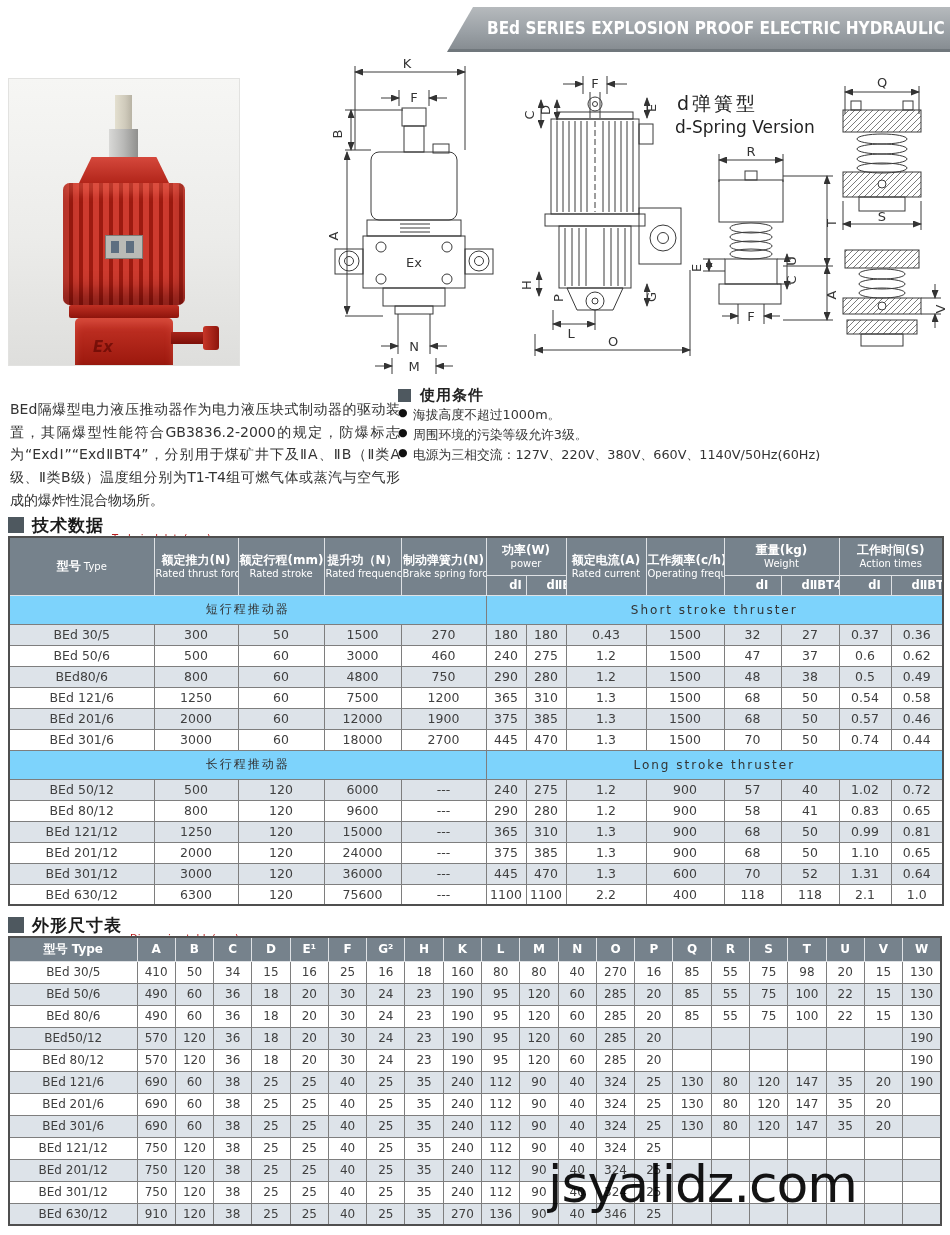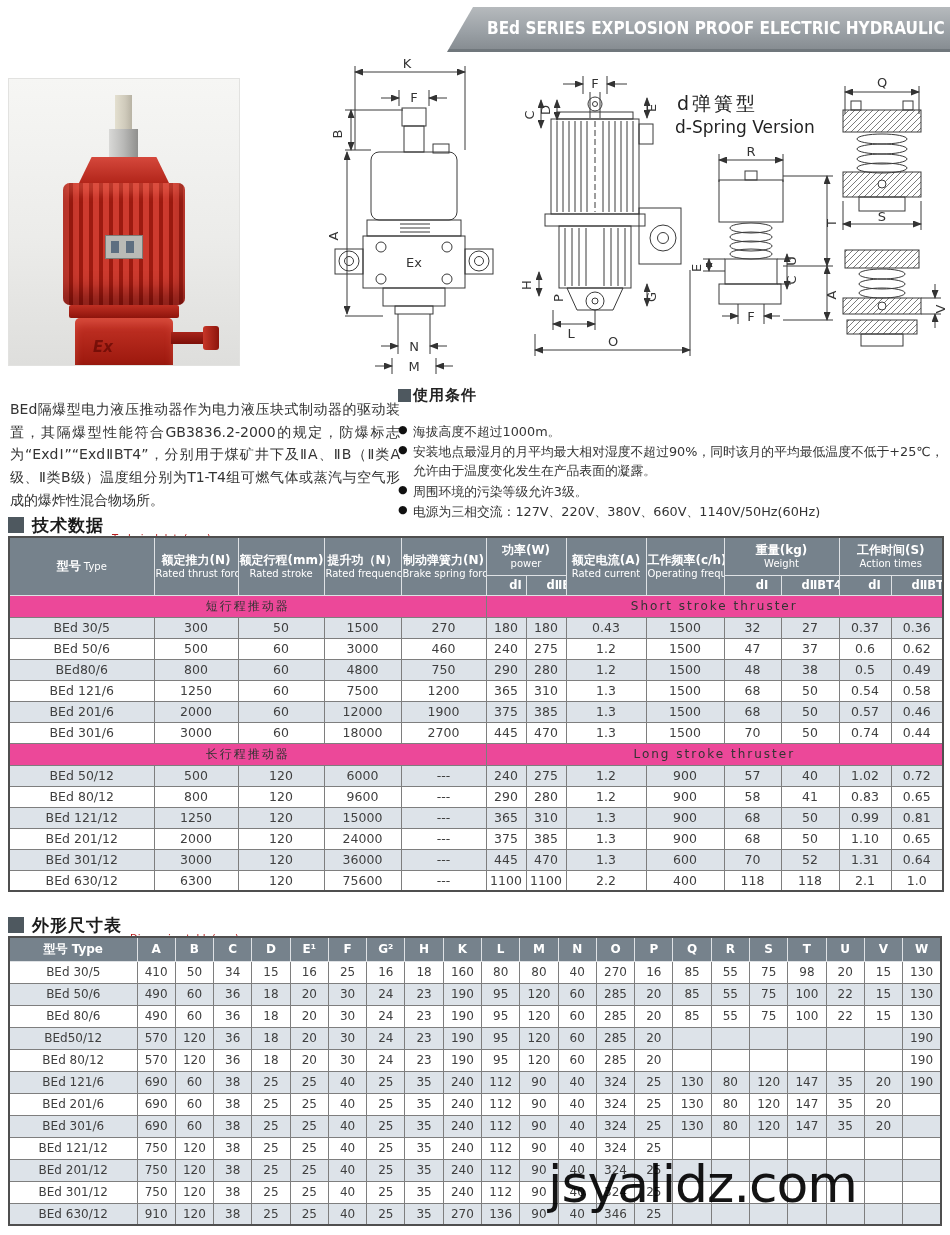--- a/index.html
+++ b/index.html
@@ -44,21 +44,21 @@
   .drawings { position:absolute; left:295px; top:58px; width:655px; height:330px; }
   .drawings svg { width:100%; height:100%; }
   .drawings text { font-family:"DejaVu Sans","Liberation Sans",sans-serif; font-size:13px; fill:#333; }
   text.cjk { font-size:19px; letter-spacing:3px; fill:#222; }
   text.lat { font-size:17px; fill:#222; }
 
   
   .desc { position:absolute; left:10px; top:398px; width:390px; font-size:14px; line-height:1.62;
           color:#333; text-align:justify; }
   .usage { position:absolute; left:398px; top:386px; width:548px; }
-  .usage-title { display:flex; align-items:center; gap:2px; margin-bottom:17px; }
+  .usage-title { display:flex; align-items:center; gap:9px; margin-bottom:0; }
   .usage-title .sq { width:13px; height:13px; background:#4e585f; }
   .usage-title .t { font-size:15px; font-weight:bold; color:#222; letter-spacing:1px; }
   .usage li { list-style:none; position:relative; padding-left:15px; font-size:12.8px;
               line-height:1.5; color:#333; margin-bottom:1px; }
   .usage li::before { content:"●"; position:absolute; left:0; top:0; font-size:11px; color:#111; }
 
   
   .sect { position:absolute; display:flex; align-items:center; gap:8px; }
   .sect .sq { width:16px; height:16px; background:#4e585f; align-self:center; }
   .sect .cn { font-size:17px; font-weight:bold; color:#1b1b1b; letter-spacing:1px; }
@@ -74,21 +74,21 @@
   .datatable th, .datatable td { border:1px solid #7e7e7e; text-align:center; vertical-align:middle;
     overflow:hidden; white-space:nowrap; padding:0 1px; }
   .datatable thead th { background:#76828c; color:#fff; border:1px solid #dfe2e5; }
   .th-cn { font-size:12px; font-weight:bold; line-height:1.25; }
   .th-en { font-size:10px; font-weight:normal; line-height:1.1; }
   .th-inline .th-cn, .th-inline .th-en { display:inline; }
   .th-inline { font-size:12px; }
   #technical-table thead tr.r1 th { height:38px; }
   #technical-table thead tr.r2 th { height:20px; font-size:11.5px; font-weight:bold;padding-left:20px; }
   #technical-table tbody td { height:21px; font-size:12.5px; color:#3f3f3f; }
-  #technical-table tr.section td { background:#ec4899; font-size:12px; color:#333; height:22px; letter-spacing:2px; }
+  #technical-table tr.section td { background:#7dd3fc; font-size:12px; color:#333; height:29px; letter-spacing:2px; }
   tr.shade td { background:#dde3e9; }
   #dimension-table thead th { height:24px; font-size:12px; font-weight:bold; }
   #dimension-table tbody td { height:22px; font-size:12px; color:#3f3f3f; }
 
   
   .watermark { position:absolute; left:548px; top:1154px; font-size:52px; color:rgba(0,0,0,.92);
     letter-spacing:-1px; z-index:5; }
 </style>
 </head>
 <body>
@@ -309,21 +309,20 @@
 
   <p class="desc">BEd隔爆型电力液压推动器作为电力液压块式制动器的驱动装置，其隔爆型性能符合GB3836.2-2000的规定，防爆标志为“ExdⅠ”“ExdⅡBT4”，分别用于煤矿井下及ⅡA、ⅡB（Ⅱ类A级、Ⅱ类B级）温度组分别为T1-T4组可燃气体或蒸汽与空气形成的爆炸性混合物场所。</p>
 
   <div class="usage">
     <div class="usage-title">
       <span class="sq"></span>
       <span class="t">使用条件</span>
     </div>
     <ul>
         <li>海拔高度不超过1000m。</li>
-        <li>安装地点最湿月的月平均最大相对湿度不超过90%，同时该月的平均最低温度不低于+25℃，允许由于温度变化发生在产品表面的凝露。</li>
         <li>周围环境的污染等级允许3级。</li>
         <li>电源为三相交流：127V、220V、380V、660V、1140V/50Hz(60Hz)</li>
       </ul>
   </div>
 
   <div class="sect" id="tech-sect">
     <span class="sq"></span>
     <span class="cn">技术数据</span>
     <span class="en">Technical data(mm)</span>
   </div>

